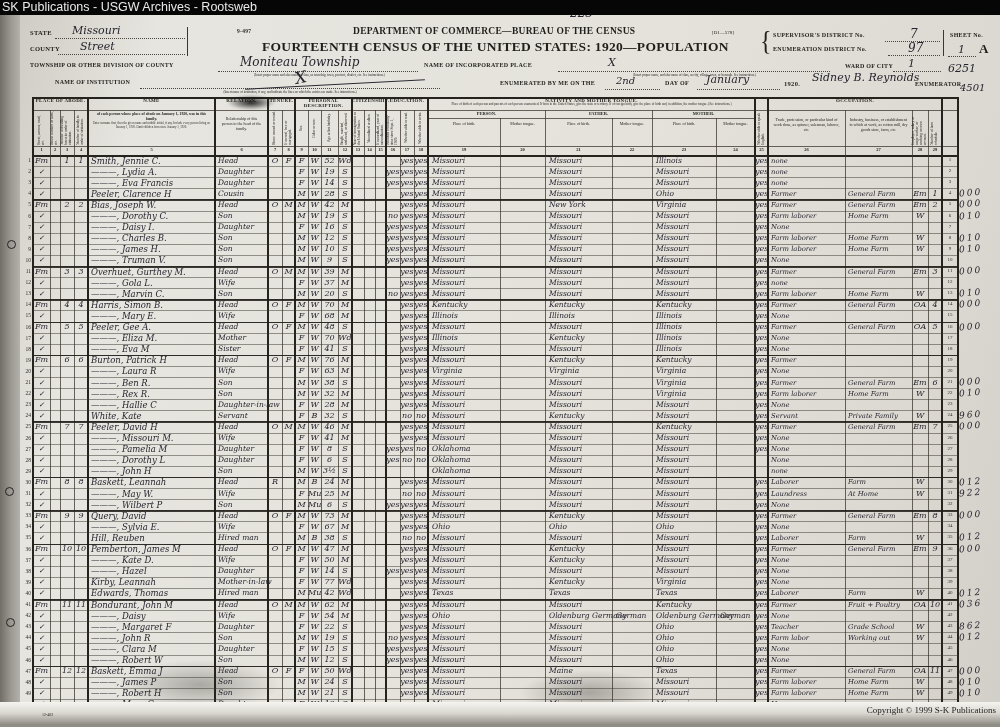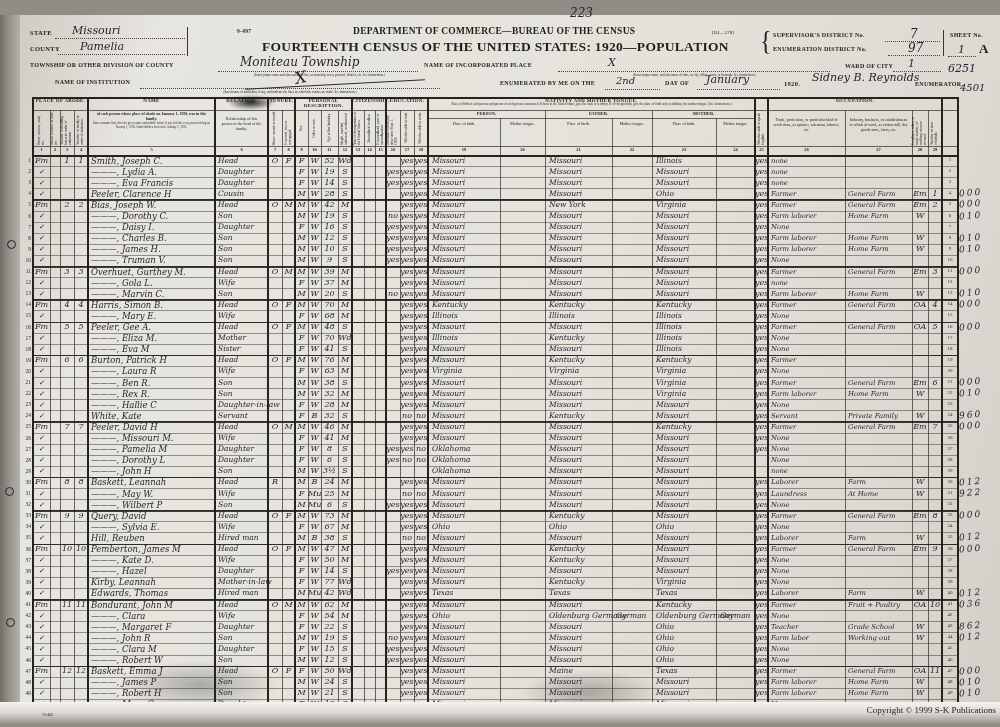--- a/index.html
+++ b/index.html
@@ -42,21 +42,21 @@
   <div class="smudge" style="left:227px;top:95px;width:48px;height:15px;"></div>
   <div class="ring" style="left:7px;top:240px;width:7px;height:7px;"></div>
   <div class="ring" style="left:5px;top:487px;width:7px;height:7px;"></div>
   <div class="ring" style="left:6px;top:618px;width:7px;height:7px;"></div>
 
   <div class="pr prb" style="left:30px;top:29px;font-size:6.5px;">STATE</div>
   <div class="dots" style="left:55px;top:38px;width:130px;"></div>
   <div class="hw" style="left:72px;top:24px;font-size:11px;">Missouri</div>
   <div class="pr prb" style="left:30px;top:45px;font-size:6.5px;">COUNTY</div>
   <div class="dots" style="left:58px;top:54px;width:127px;"></div>
-  <div class="hw" style="left:80px;top:40px;font-size:11px;">Pamelia</div>
+  <div class="hw" style="left:80px;top:40px;font-size:11px;">Street</div>
   <div class="ln" style="left:187px;top:27px;width:1px;height:29px;background:#3a3731;"></div>
 
   <div class="pr prb" style="left:237px;top:28px;font-size:5.5px;">9-497</div>
   <div class="pr prb" style="left:353px;top:26px;width:272px;text-align:center;font-size:9.5px;">DEPARTMENT OF COMMERCE—BUREAU OF THE CENSUS</div>
   <div class="pr prb" style="left:262px;top:39px;width:452px;text-align:center;font-size:13.5px;">FOURTEENTH CENSUS OF THE UNITED STATES: 1920—POPULATION</div>
   <div class="hw" style="left:570px;top:6px;font-size:12px;">223</div>
   <div class="pr" style="left:712px;top:30px;font-size:5px;">[D1—578]</div>
 
   <div class="pr" style="left:760px;top:28px;font-size:24px;transform:scaleY(1.1);">{</div>
   <div class="pr prb" style="left:773px;top:32px;font-size:6px;">SUPERVISOR'S DISTRICT No.</div>
@@ -292,21 +292,21 @@
       <div class="ln" style="left: 33px; top: 476.9px; width: 925px; height: 1.6px; background: rgba(30, 27, 22, 0.85);"></div>
       <div class="ln" style="left: 33px; top: 510.2px; width: 925px; height: 1.6px; background: rgba(30, 27, 22, 0.85);"></div>
       <div class="ln" style="left: 33px; top: 543.5px; width: 925px; height: 1.6px; background: rgba(30, 27, 22, 0.85);"></div>
       <div class="ln" style="left: 33px; top: 599px; width: 925px; height: 1.6px; background: rgba(30, 27, 22, 0.85);"></div>
       <div class="ln" style="left: 33px; top: 665.6px; width: 925px; height: 1.6px; background: rgba(30, 27, 22, 0.85);"></div>
       <div class="txt" style="left: 18px; top: 157px; width: 13px; text-align: right; font-family: &quot;Liberation Serif&quot;, serif; font-size: 5.5px; color: rgb(46, 44, 40);">1</div>
       <div class="txt" style="left: 942px; top: 157px; width: 16px; text-align: center; font-family: &quot;Liberation Serif&quot;, serif; font-size: 5px; color: rgb(46, 44, 40);">1</div>
       <div class="txt hw" style="left: 33px; top: 155.5px; width: 17px; height: 11.1px; line-height: 10.1px; text-align: center; font-size: 8px; position: absolute;">Fm</div>
       <div class="txt hw" style="left: 60px; top: 155.5px; width: 14px; height: 11.1px; line-height: 10.1px; text-align: center; font-size: 8px; position: absolute;">1</div>
       <div class="txt hw" style="left: 74px; top: 155.5px; width: 14px; height: 11.1px; line-height: 10.1px; text-align: center; font-size: 8px; position: absolute;">1</div>
-      <div class="txt hw" style="left: 91px; top: 155.5px; width: 124px; height: 11.1px; line-height: 10.1px; text-align: left; font-size: 8.5px; position: absolute;">Smith, Joseph C.</div>
+      <div class="txt hw" style="left: 91px; top: 155.5px; width: 124px; height: 11.1px; line-height: 10.1px; text-align: left; font-size: 8.5px; position: absolute;">Smith, Jennie C.</div>
       <div class="txt hw" style="left: 218px; top: 155.5px; width: 50px; height: 11.1px; line-height: 10.1px; text-align: left; font-size: 7.5px; position: absolute;">Head</div>
       <div class="txt hw" style="left: 268px; top: 155.5px; width: 14px; height: 11.1px; line-height: 10.1px; text-align: center; font-size: 8px; position: absolute;">O</div>
       <div class="txt hw" style="left: 282px; top: 155.5px; width: 13px; height: 11.1px; line-height: 10.1px; text-align: center; font-size: 8px; position: absolute;">F</div>
       <div class="txt hw" style="left: 295px; top: 155.5px; width: 13px; height: 11.1px; line-height: 10.1px; text-align: center; font-size: 8px; position: absolute;">F</div>
       <div class="txt hw" style="left: 308px; top: 155.5px; width: 13px; height: 11.1px; line-height: 10.1px; text-align: center; font-size: 8px; position: absolute;">W</div>
       <div class="txt hw" style="left: 321px; top: 155.5px; width: 17px; height: 11.1px; line-height: 10.1px; text-align: center; font-size: 8px; position: absolute;">52</div>
       <div class="txt hw" style="left: 338px; top: 155.5px; width: 14px; height: 11.1px; line-height: 10.1px; text-align: center; font-size: 8px; position: absolute;">Wd</div>
       <div class="txt hw" style="left: 400px; top: 155.5px; width: 14px; height: 11.1px; line-height: 10.1px; text-align: center; font-size: 8px; position: absolute;">yes</div>
       <div class="txt hw" style="left: 414px; top: 155.5px; width: 14px; height: 11.1px; line-height: 10.1px; text-align: center; font-size: 8px; position: absolute;">yes</div>
       <div class="txt hw" style="left: 432px; top: 155.5px; width: 68px; height: 11.1px; line-height: 10.1px; text-align: left; font-size: 7.5px; position: absolute;">Missouri</div>
@@ -1067,21 +1067,21 @@
       <div class="txt hw" style="left: 656px; top: 599.5px; width: 60px; height: 11.1px; line-height: 10.1px; text-align: left; font-size: 7.5px; position: absolute;">Kentucky</div>
       <div class="txt hw" style="left: 755px; top: 599.5px; width: 13px; height: 11.1px; line-height: 10.1px; text-align: center; font-size: 8px; position: absolute;">yes</div>
       <div class="txt hw" style="left: 771px; top: 599.5px; width: 74px; height: 11.1px; line-height: 10.1px; text-align: left; font-size: 6.8px; position: absolute;">Farmer</div>
       <div class="txt hw" style="left: 848px; top: 599.5px; width: 64px; height: 11.1px; line-height: 10.1px; text-align: left; font-size: 6.8px; position: absolute;">Fruit + Poultry</div>
       <div class="txt hw" style="left: 912px; top: 599.5px; width: 16px; height: 11.1px; line-height: 10.1px; text-align: center; font-size: 8px; position: absolute;">OA</div>
       <div class="txt hw" style="left: 928px; top: 599.5px; width: 14px; height: 11.1px; line-height: 10.1px; text-align: center; font-size: 8px; position: absolute;">10</div>
       <div class="txt hw" style="left: 959px; top: 598px; width: 40px; font-size: 9px; letter-spacing: 2px; transform: rotate(-4deg);">036</div>
       <div class="txt" style="left: 18px; top: 612.1px; width: 13px; text-align: right; font-family: &quot;Liberation Serif&quot;, serif; font-size: 5.5px; color: rgb(46, 44, 40);">42</div>
       <div class="txt" style="left: 942px; top: 612.1px; width: 16px; text-align: center; font-family: &quot;Liberation Serif&quot;, serif; font-size: 5px; color: rgb(46, 44, 40);">42</div>
       <div class="txt hw" style="left: 33px; top: 610.6px; width: 17px; height: 11.1px; line-height: 10.1px; text-align: center; font-size: 7px; position: absolute;">✓</div>
-      <div class="txt hw" style="left: 91px; top: 610.6px; width: 124px; height: 11.1px; line-height: 10.1px; text-align: left; font-size: 8.5px; position: absolute;">———, Clara</div>
+      <div class="txt hw" style="left: 91px; top: 610.6px; width: 124px; height: 11.1px; line-height: 10.1px; text-align: left; font-size: 8.5px; position: absolute;">———, Daisy</div>
       <div class="txt hw" style="left: 218px; top: 610.6px; width: 50px; height: 11.1px; line-height: 10.1px; text-align: left; font-size: 7.5px; position: absolute;">Wife</div>
       <div class="txt hw" style="left: 295px; top: 610.6px; width: 13px; height: 11.1px; line-height: 10.1px; text-align: center; font-size: 8px; position: absolute;">F</div>
       <div class="txt hw" style="left: 308px; top: 610.6px; width: 13px; height: 11.1px; line-height: 10.1px; text-align: center; font-size: 8px; position: absolute;">W</div>
       <div class="txt hw" style="left: 321px; top: 610.6px; width: 17px; height: 11.1px; line-height: 10.1px; text-align: center; font-size: 8px; position: absolute;">54</div>
       <div class="txt hw" style="left: 338px; top: 610.6px; width: 14px; height: 11.1px; line-height: 10.1px; text-align: center; font-size: 8px; position: absolute;">M</div>
       <div class="txt hw" style="left: 400px; top: 610.6px; width: 14px; height: 11.1px; line-height: 10.1px; text-align: center; font-size: 8px; position: absolute;">yes</div>
       <div class="txt hw" style="left: 414px; top: 610.6px; width: 14px; height: 11.1px; line-height: 10.1px; text-align: center; font-size: 8px; position: absolute;">yes</div>
       <div class="txt hw" style="left: 432px; top: 610.6px; width: 68px; height: 11.1px; line-height: 10.1px; text-align: left; font-size: 7.5px; position: absolute;">Ohio</div>
       <div class="txt hw" style="left: 549px; top: 610.6px; width: 63px; height: 11.1px; line-height: 10.1px; text-align: left; font-size: 7.5px; position: absolute;">Oldenburg Germany</div>
       <div class="txt hw" style="left: 616px; top: 610.6px; width: 36px; height: 11.1px; line-height: 10.1px; text-align: left; font-size: 7.5px; position: absolute;">German</div>
@@ -1240,13 +1240,14 @@
       <div class="txt hw" style="left: 549px; top: 699.4px; width: 63px; height: 11.1px; line-height: 10.1px; text-align: left; font-size: 7.5px; position: absolute;">Missouri</div>
       <div class="txt hw" style="left: 656px; top: 699.4px; width: 60px; height: 11.1px; line-height: 10.1px; text-align: left; font-size: 7.5px; position: absolute;">Missouri</div>
       <div class="txt hw" style="left: 755px; top: 699.4px; width: 13px; height: 11.1px; line-height: 10.1px; text-align: center; font-size: 8px; position: absolute;">yes</div>
       <div class="txt hw" style="left: 771px; top: 699.4px; width: 74px; height: 11.1px; line-height: 10.1px; text-align: left; font-size: 6.8px; position: absolute;">None</div>
     </div>
 
   <div class="pr" style="left:42px;top:712px;font-size:4px;z-index:6;">12-402</div>
 
   <div id="bandB"></div>
   <div id="copyright">Copyright © 1999 S-K Publications</div>
+  <div id="topbar">SK Publications - USGW Archives - Rootsweb</div>
 </div>
 
 </body></html>

